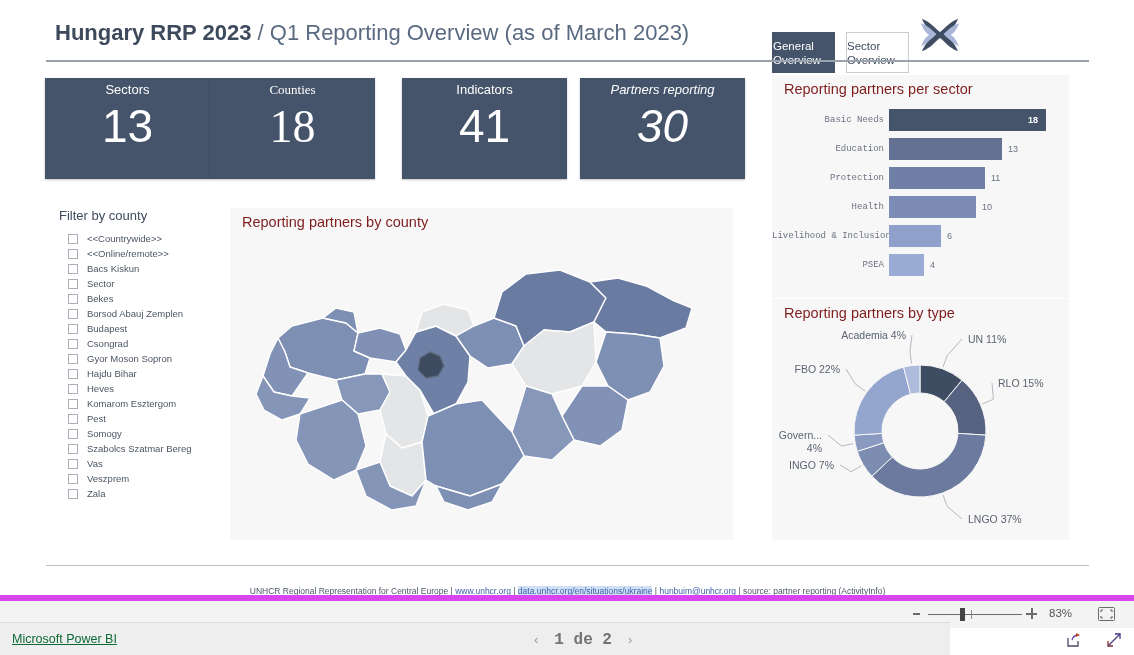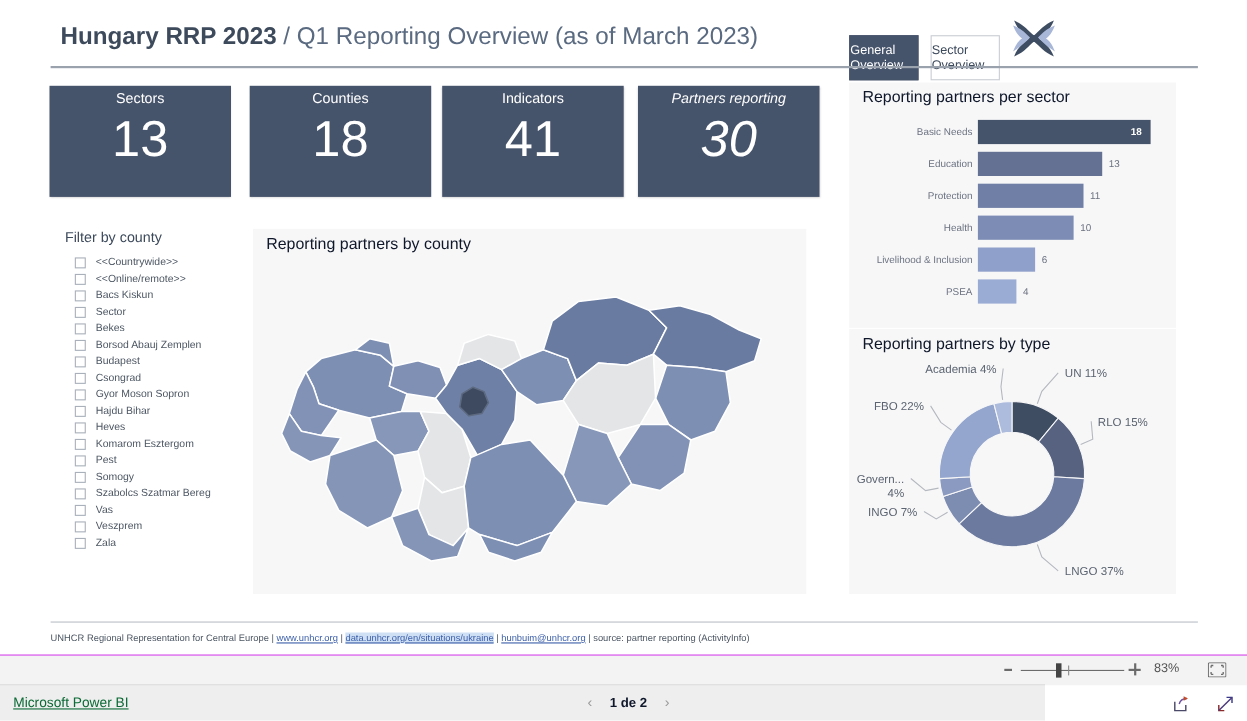--- a/index.html
+++ b/index.html
@@ -51,21 +51,21 @@
   
   .kpi{
     position:absolute;top:78px;height:101px;width:165px;
     background:#46546b;
     display:flex;flex-direction:column;align-items:center;
     box-shadow:0 1px 2px rgba(0,0,0,0.25);
   }
   .kpi-label{color:#ffffff;font-size:13px;margin-top:4px;white-space:nowrap;}
   .kpi-value{color:#ffffff;font-size:46px;font-weight:300;line-height:62px;margin-top:-2px;}
   #kpi0{left:45px;}
-  #kpi1{left:227px;}
+  #kpi1{left:210px;font-family:Liberation Serif, serif;}
   #kpi2{left:402px;}
   #kpi3{left:580px;font-style:italic;}
 
   
   .filter{
     position:absolute;left:55px;top:208px;width:172px;height:300px;
   }
   .filter-title{font-size:13px;color:#3d4a5c;margin:0 0 8px 4px;}
   .filter-list{list-style:none;margin:0;padding:0;}
   .filter-item{
@@ -75,32 +75,32 @@
     width:8px;height:8px;border:1px solid #a9b0ba;background:#ffffff;
     margin-left:13px;margin-right:9px;flex:0 0 auto;
   }
   .filter-label{font-size:9.5px;color:#4c5663;white-space:nowrap;}
 
   
   .panel{
     position:absolute;background:#f7f7f8;
   }
   .panel-title{
-    position:absolute;left:12px;top:6px;font-size:14.5px;color:#0f172a;
+    position:absolute;left:12px;top:6px;font-size:14.5px;color:#7f1d1d;
   }
   #map-panel{left:230px;top:208px;width:503px;height:332px;}
   #bar-panel{left:772px;top:75px;width:297px;height:223px;}
   #donut-panel{left:772px;top:299px;width:297px;height:241px;}
 
   
   .bars{position:absolute;left:0;top:34px;width:297px;height:180px;}
   .barrow{position:absolute;left:0;height:22px;width:297px;display:flex;align-items:center;}
   .bar-label{
     width:117px;text-align:right;font-size:9px;color:#6b7280;
-    padding-right:5px;box-sizing:border-box;white-space:nowrap;
+    padding-right:5px;box-sizing:border-box;white-space:nowrap;font-family:Liberation Mono, monospace;
   }
   .bar-track{position:relative;flex:1;height:22px;}
   .bar-fill{position:absolute;left:0;top:0;height:22px;}
   .bar-val{
     position:absolute;top:0;height:22px;line-height:22px;
     font-size:9px;color:#6b7280;
   }
   .bar-val.inside{color:#ffffff;font-weight:bold;}
 
   
@@ -108,29 +108,29 @@
 
   
   .donutwrap{position:absolute;left:0;top:26px;width:297px;height:212px;}
 
   
   .footer{
     position:absolute;left:46px;top:565px;width:1043px;
   }
   .footline{width:1043px;height:1px;background:#b9bec6;}
   .foottext{
-    margin-top:9px;text-align:left;font-size:8.5px;color:#4c5663;white-space:nowrap;
+    margin-top:20px;text-align:center;font-size:8.5px;color:#4c5663;white-space:nowrap;
   }
   .foottext a{color:#3b5ea8;text-decoration:underline;}
   .foottext a.hl{background:#cfe0f5;}
 
   
   .zoombar{
     position:absolute;left:0;top:595px;width:1134px;height:27px;
-    background:#f3f3f3;border-top:1px solid #d946ef;
+    background:#f3f3f3;border-top:6px solid #d946ef;
   }
   .zb-minus{position:absolute;left:913px;top:12px;width:7px;height:2px;background:#6b6b6b;}
   .zb-track{position:absolute;left:928px;top:13px;width:94px;height:1px;background:#6b6b6b;}
   .zb-thumb{position:absolute;left:960px;top:7px;width:5px;height:13px;background:#444;}
   .zb-tick{position:absolute;left:971px;top:9px;width:1px;height:9px;background:#8a8a8a;}
   .zb-plus{position:absolute;left:1026px;top:7px;width:11px;height:11px;}
   .zb-plus::before{content:"";position:absolute;left:0;top:5px;width:11px;height:2px;background:#6b6b6b;}
   .zb-plus::after{content:"";position:absolute;left:5px;top:0;width:2px;height:11px;background:#6b6b6b;}
   .zb-pct{position:absolute;left:1049px;top:6px;font-size:11.5px;color:#555;}
   .zb-fit{position:absolute;left:1098px;top:6px;width:17px;height:14px;}
@@ -140,21 +140,21 @@
     background:#eeeeee;border-top:1px solid #dcdcdc;
   }
   .pbi-link{
     position:absolute;left:12px;top:9px;font-size:12.5px;color:#0b6a35;
     text-decoration:underline;cursor:pointer;
   }
   .pager{
     position:absolute;left:534px;top:8px;display:flex;align-items:center;gap:16px;
   }
   .pg-arrow{font-size:13px;color:#9a9a9a;cursor:pointer;line-height:16px;}
-  .pg-text{font-size:12px;color:#0f172a;font-weight:bold;}
+  .pg-text{font-size:16px;color:#737373;font-weight:bold;font-family:Liberation Mono, monospace;}
   .sb-share{position:absolute;left:1066px;top:9px;width:16px;height:16px;cursor:pointer;}
   .sb-full{position:absolute;left:1106px;top:9px;width:16px;height:16px;cursor:pointer;}
 </style>
 </head>
 <body>
 
 <div class="page">
 
   <div class="report">
 

